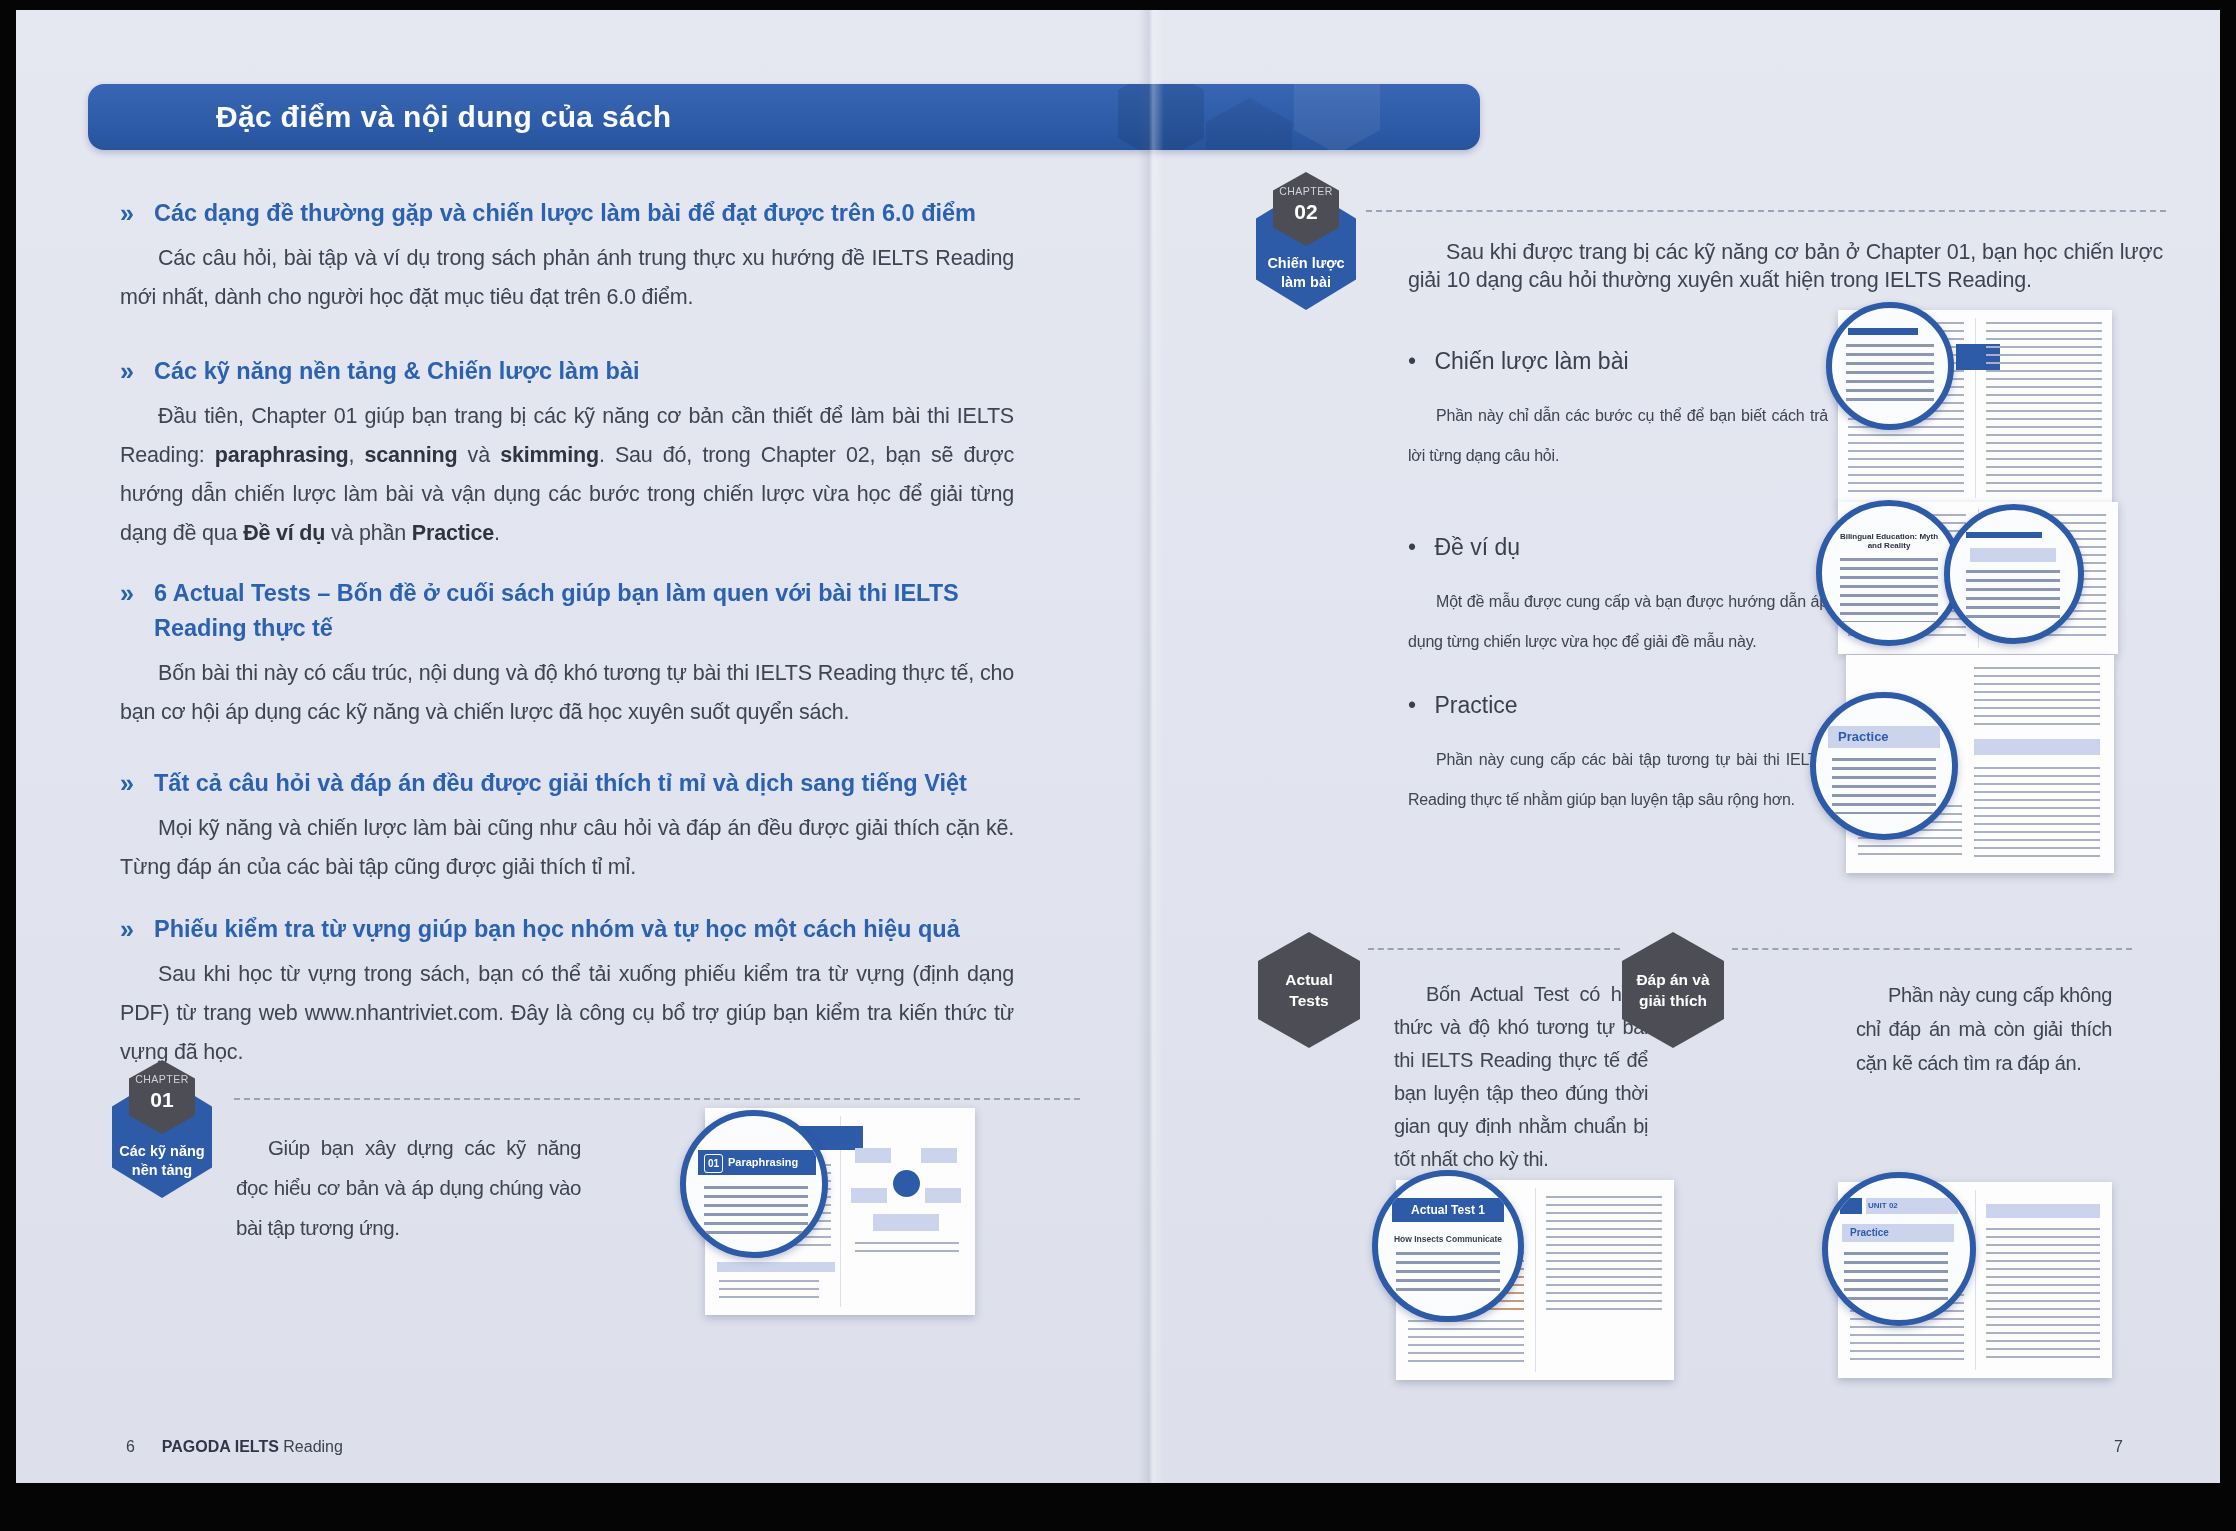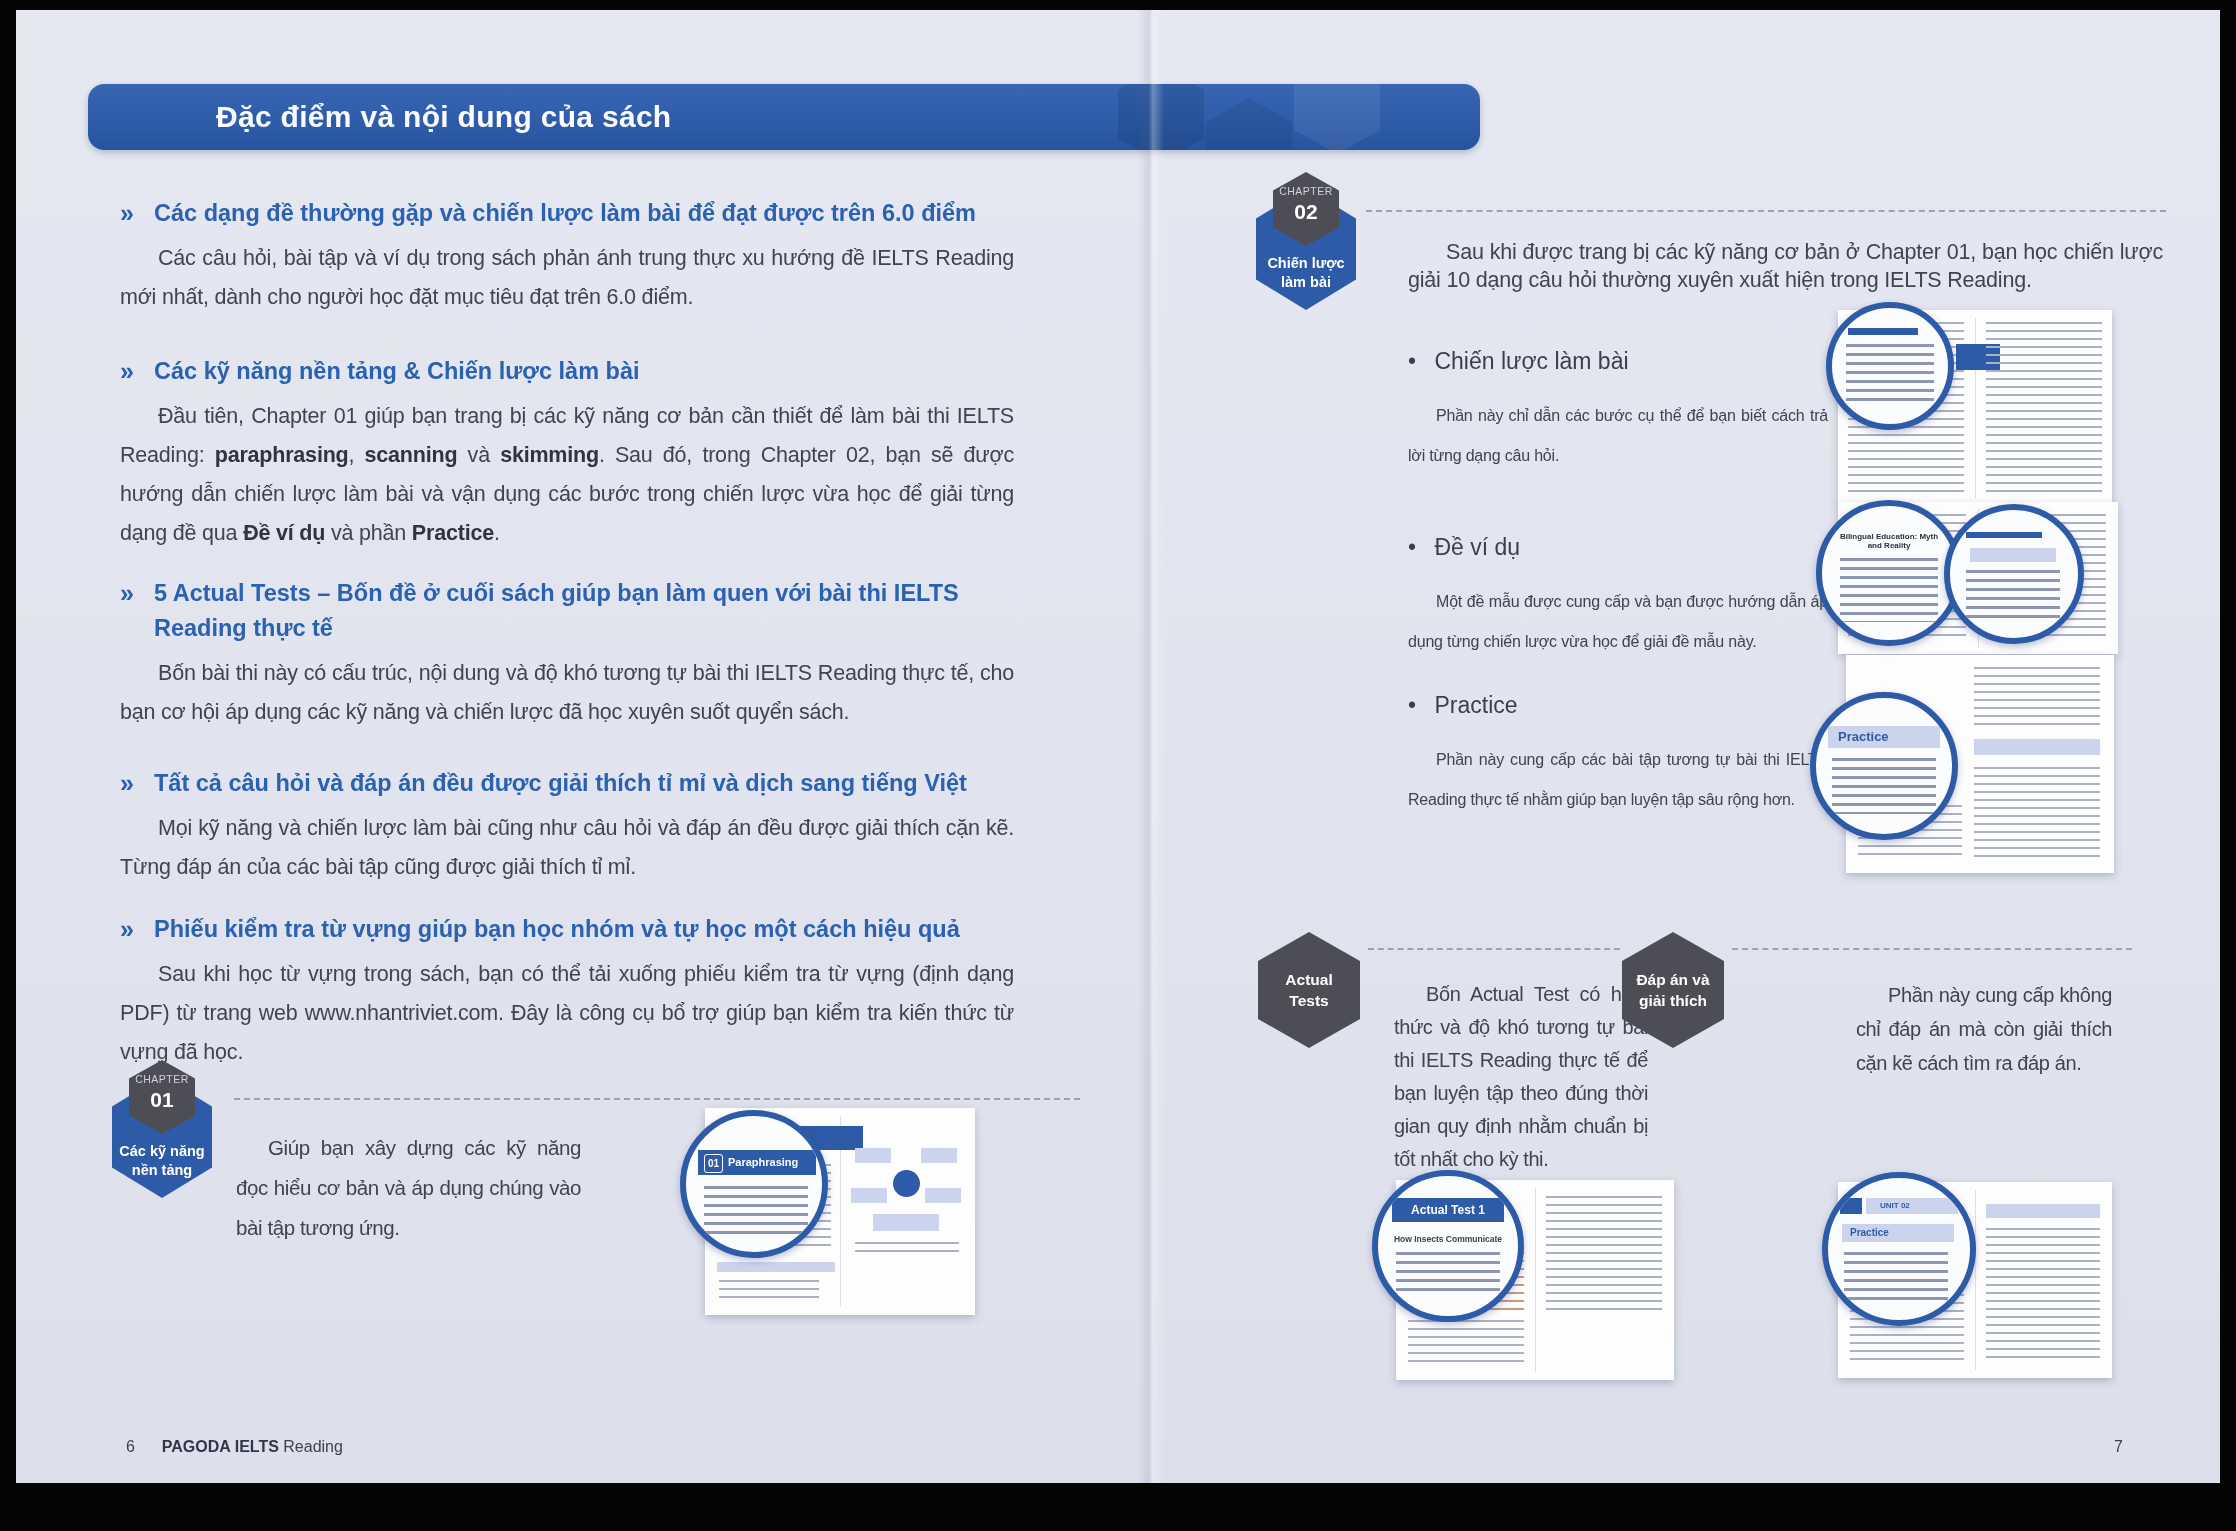--- a/index.html
+++ b/index.html
@@ -105,21 +105,21 @@
     <div class="sec-head">
       <span class="mk">»</span>
       <span>Các kỹ năng nền tảng &amp; Chiến lược làm bài</span>
     </div>
     <p class="sec-body"><span>Đầu tiên, Chapter 01 giúp bạn trang bị các kỹ năng cơ bản cần thiết để làm bài thi IELTS Reading: </span><b>paraphrasing</b><span>, </span><b>scanning</b><span> và </span><b>skimming</b><span>. Sau đó, trong Chapter 02, bạn sẽ được hướng dẫn chiến lược làm bài và vận dụng các bước trong chiến lược vừa học để giải từng dạng đề qua </span><b>Đề ví dụ</b><span> và phần </span><b>Practice</b><span>.</span></p>
   </div>
 
   <div class="sec" id="sec3">
     <div class="sec-head">
       <span class="mk">»</span>
-      <span>5 Actual Tests – Bốn đề ở cuối sách giúp bạn làm quen với bài thi IELTS Reading thực tế</span>
+      <span>6 Actual Tests – Bốn đề ở cuối sách giúp bạn làm quen với bài thi IELTS Reading thực tế</span>
     </div>
     <p class="sec-body">Bốn bài thi này có cấu trúc, nội dung và độ khó tương tự bài thi IELTS Reading thực tế, cho bạn cơ hội áp dụng các kỹ năng và chiến lược đã học xuyên suốt quyển sách.</p>
   </div>
 
   <div class="sec" id="sec4">
     <div class="sec-head">
       <span class="mk">»</span>
       <span>Tất cả câu hỏi và đáp án đều được giải thích tỉ mỉ và dịch sang tiếng Việt</span>
     </div>
     <p class="sec-body">Mọi kỹ năng và chiến lược làm bài cũng như câu hỏi và đáp án đều được giải thích cặn kẽ. Từng đáp án của các bài tập cũng được giải thích tỉ mỉ.</p>
@@ -278,21 +278,21 @@
 
   <div class="thumb" style="left:1822px;top:1172px;width:274px;height:196px;">
     <div class="gutter"></div>
     <div class="stripes" style="position:absolute;left:12px;top:96px;width:114px;height:86px;"></div>
     <div class="lav" style="position:absolute;left:148px;top:22px;width:114px;height:14px;"></div>
     <div class="stripes" style="position:absolute;left:148px;top:46px;width:114px;height:136px;"></div>
   </div>
   <div class="circle" style="left:1806px;top:1162px;width:142px;height:142px;">
     <div class="bluebox" style="position:absolute;left:12px;top:20px;width:22px;height:16px;"></div>
     <div class="lav" style="position:absolute;left:38px;top:20px;width:92px;height:16px;">
-      <span style="display:block;padding-left:14px;line-height:16px;font-size:8px;font-weight:bold;color:#2d5ba7;">UNIT 02</span>
+      <span style="display:block;padding-left:2px;line-height:16px;font-size:8px;font-weight:bold;color:#2d5ba7;">UNIT 02</span>
     </div>
     <div class="lav" style="position:absolute;left:14px;top:46px;width:112px;height:18px;">
       <span style="display:block;padding-left:8px;line-height:18px;font-size:10px;font-weight:bold;color:#2d5ba7;">Practice</span>
     </div>
     <div class="stripes-d" style="position:absolute;left:16px;top:74px;width:104px;height:48px;"></div>
   </div>
 
   <div class="footer" style="left:2098px;">
     <span>7</span>
   </div>

